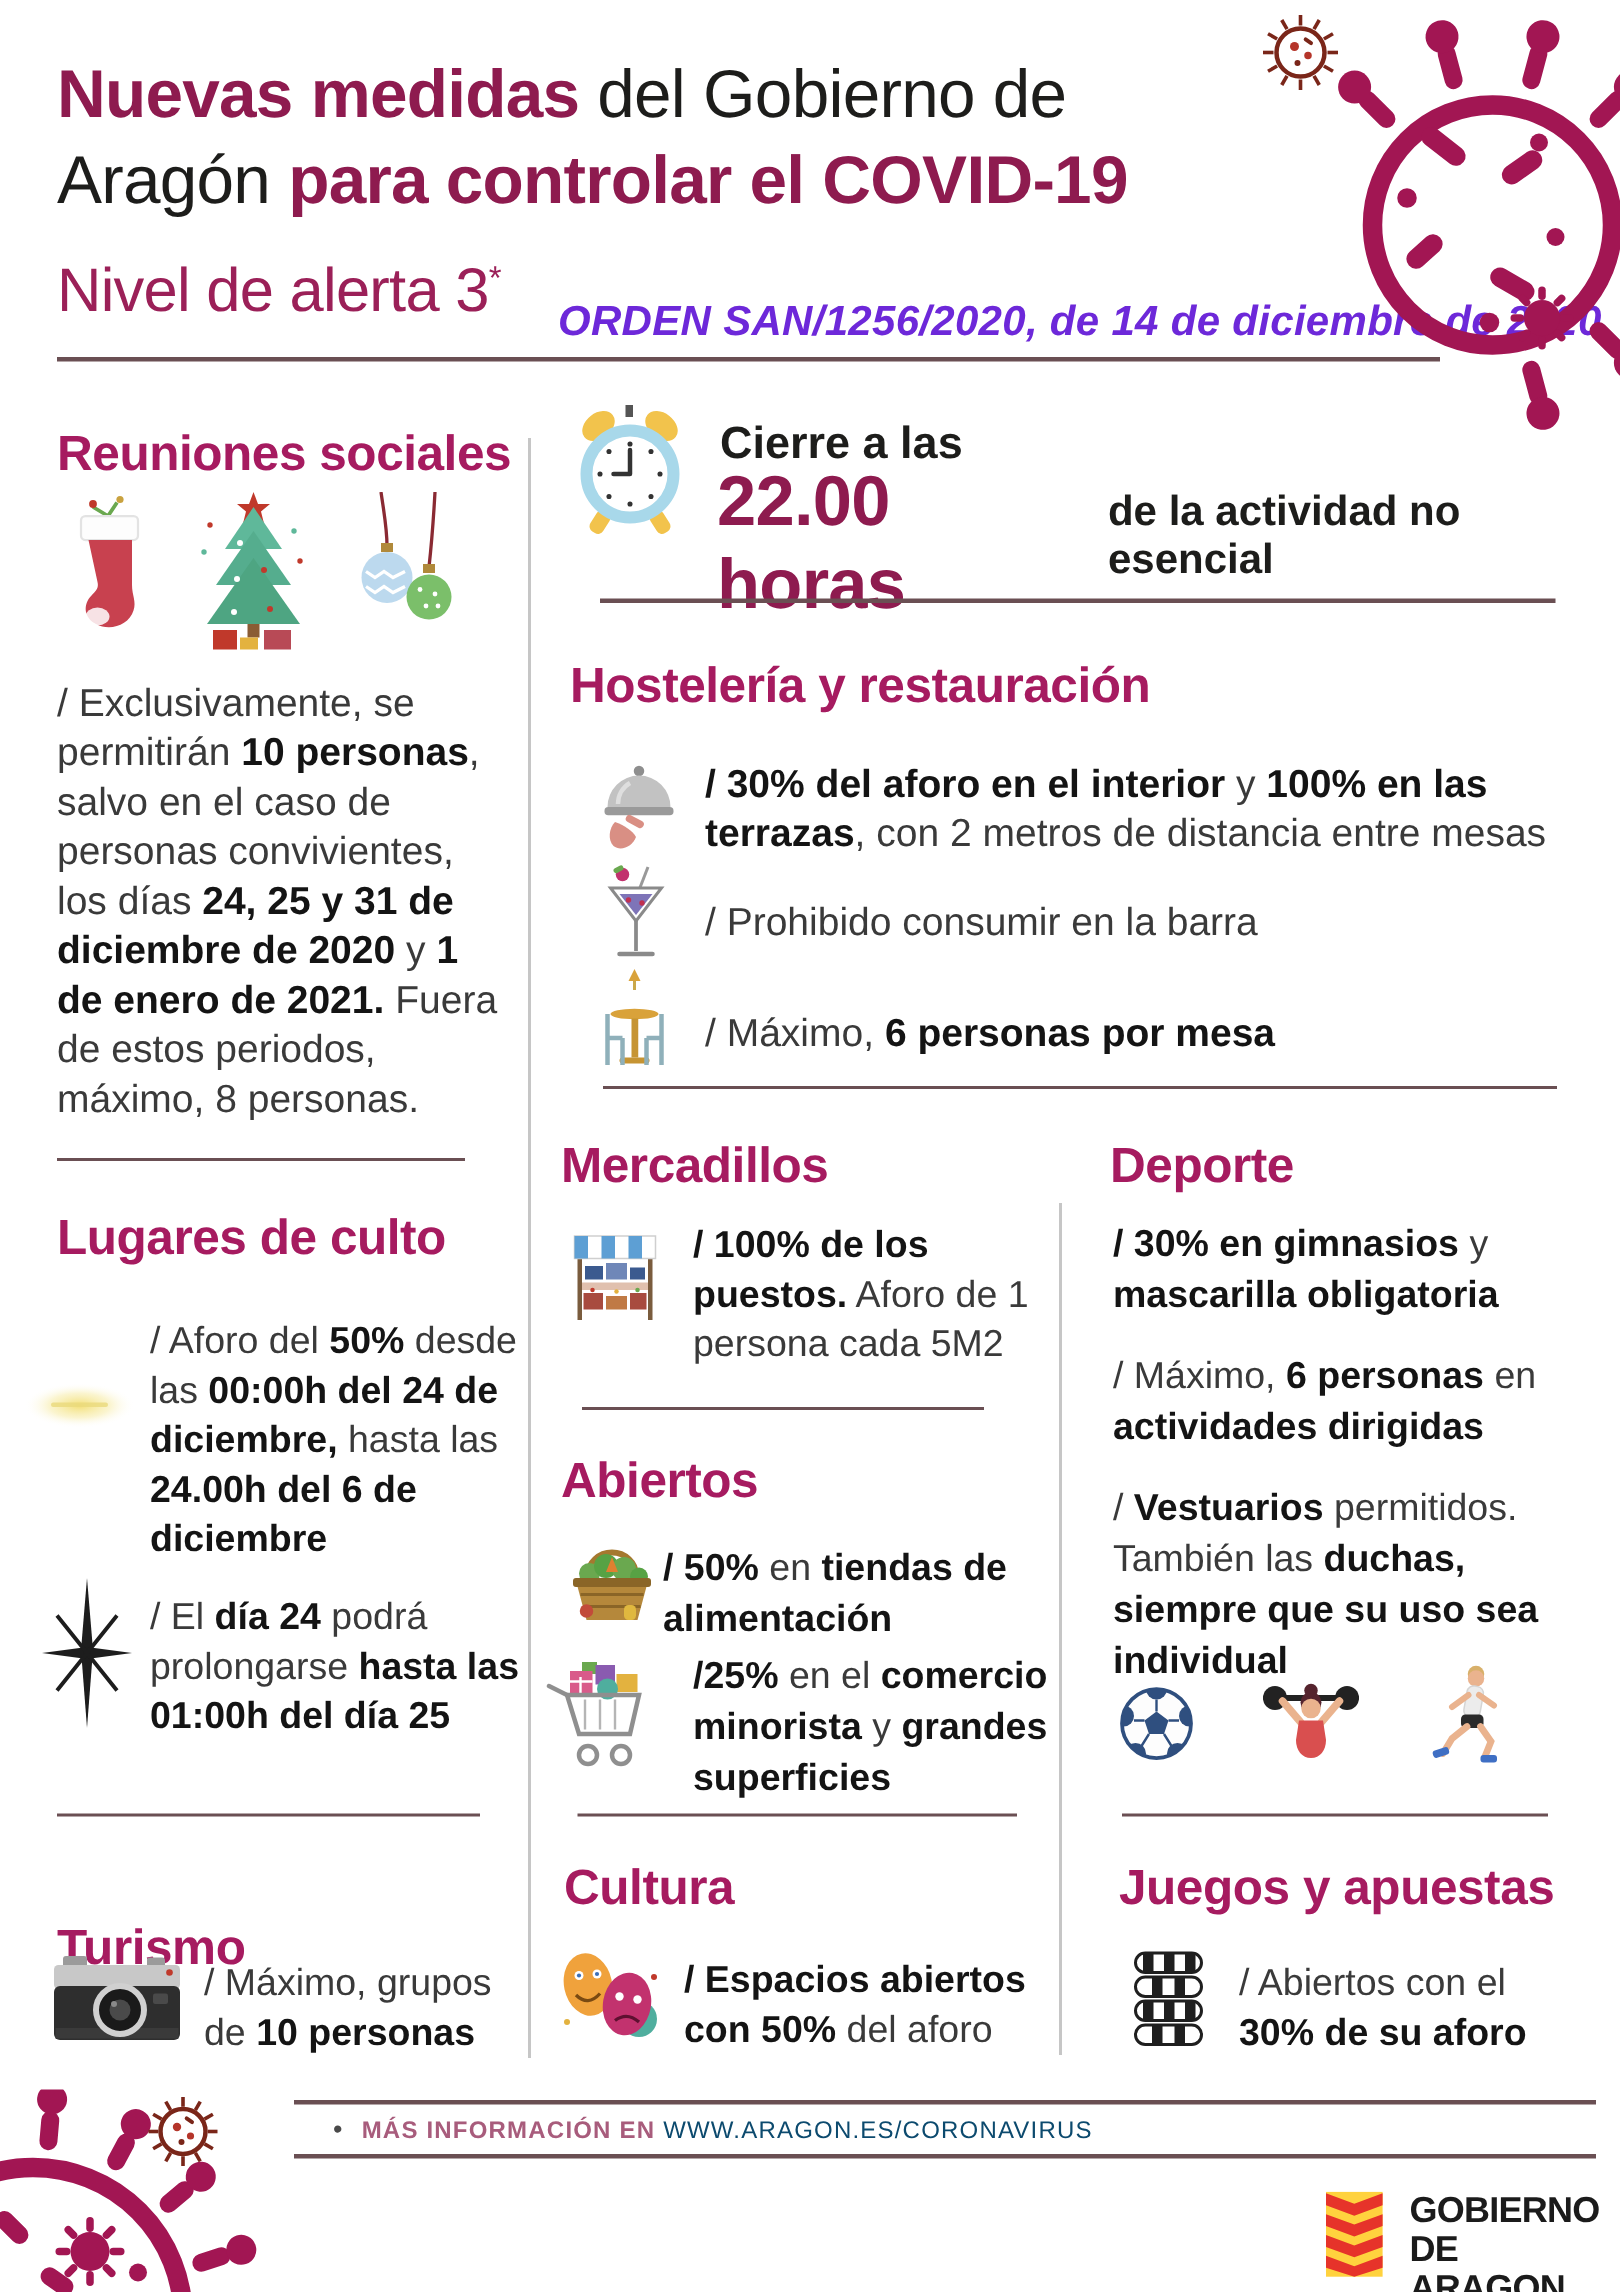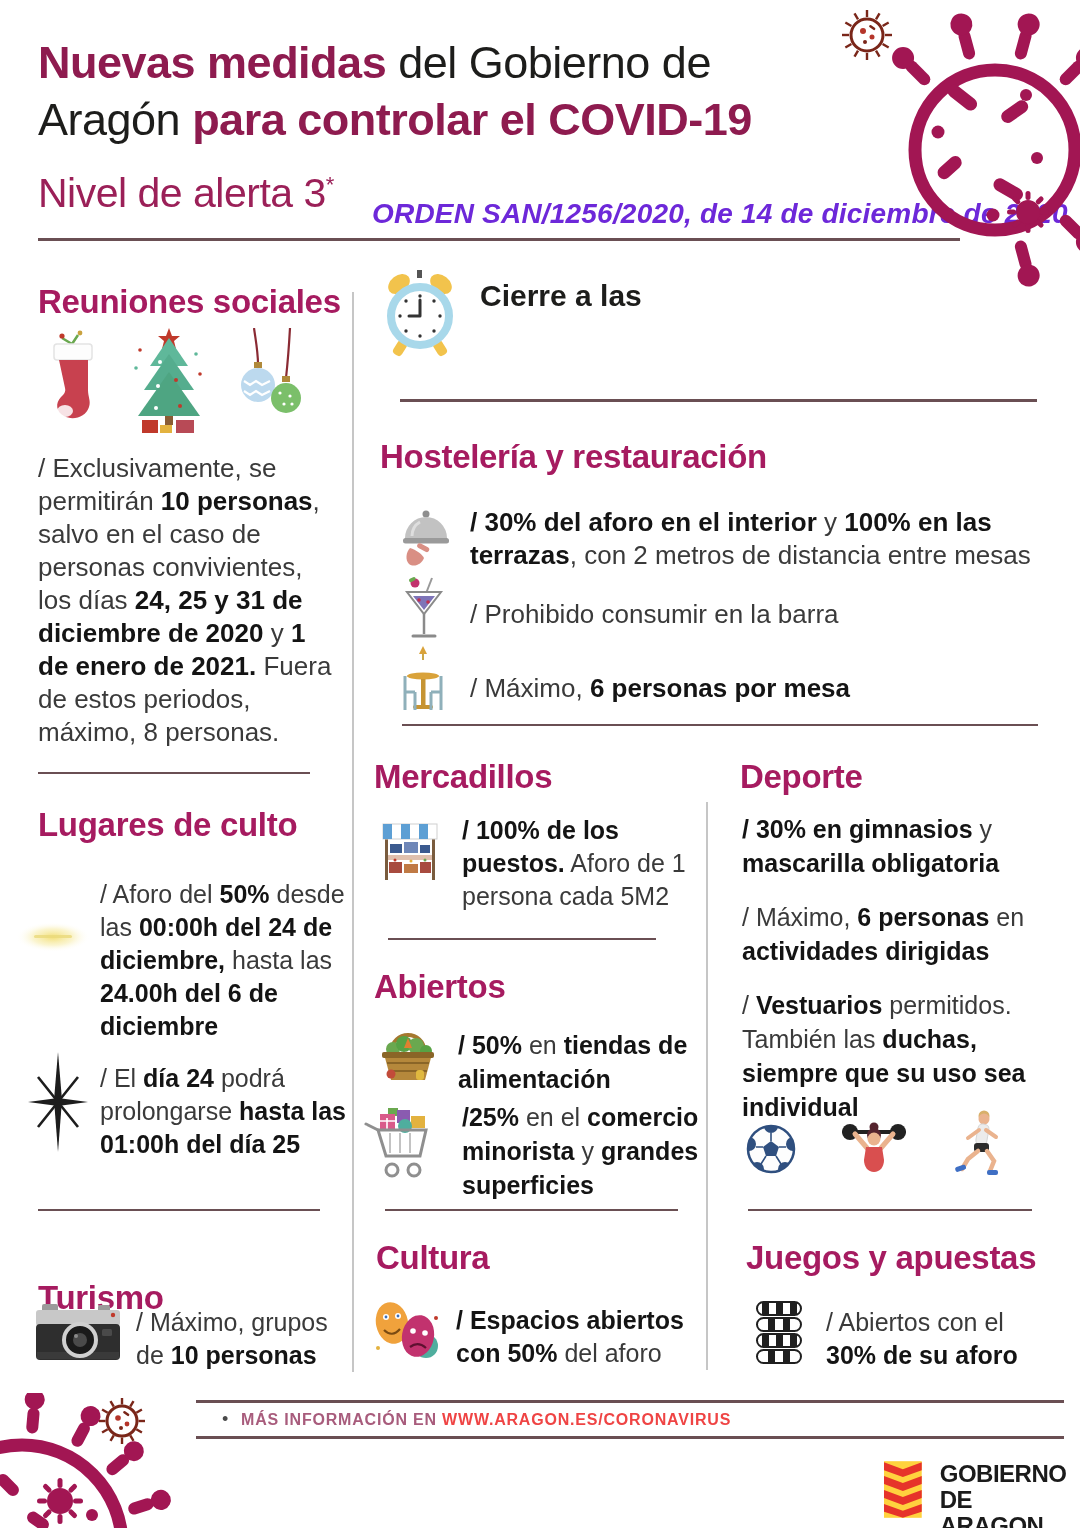--- a/index.html
+++ b/index.html
@@ -17,21 +17,21 @@
   .txt{font-size:25px;line-height:33px;font-weight:400;color:#3a3a3a}
   .txt .b{font-weight:800;color:#141414}
   .txt26{font-size:26px;line-height:33px}
   .curfew-intro{font-size:30px;font-weight:800;color:#1d1d1b}
   .curfew-row{display:flex;align-items:baseline}
   .curfew-time{font-size:47px;font-weight:800;color:#8E1B4F;letter-spacing:-0.5px}
   .curfew-rest{font-size:28px;font-weight:800;color:#1d1d1b;margin-left:16px}
   .f-info{font-size:16px;letter-spacing:0.8px}
   .f-bullet{color:#4a4a4a;margin-right:12px;font-size:18px}
   .f-pre{color:#A85C7C;font-weight:600}
-  .f-url{color:#ef4444;font-weight:700}
+  .f-url{color:#0c4a6e;font-weight:400}
   .logo{display:flex;align-items:flex-start}
   .logo-text{margin-left:18px;font-size:24px;line-height:26px;font-weight:800;color:#1b1b1b;letter-spacing:-0.5px}
   svg{display:block}
 </style>
 </head>
 <body>
 
 <div class="page">
 
   <div class="abs title" style="left:38px;top:34px;">
@@ -233,20 +233,24 @@
         <circle cx="57" cy="46" r="1.7"></circle>
         <circle cx="51" cy="61" r="1.7"></circle>
       <circle cx="37" cy="66" r="1.7"></circle>
         <circle cx="23" cy="61" r="1.7"></circle>
         <circle cx="17" cy="46" r="1.7"></circle>
         <circle cx="23" cy="31" r="1.7"></circle>
     </g>
     <path d="M37,46 L37,30 M37,46 L26,46" stroke="#333" stroke-width="3" stroke-linecap="round" fill="none"></path>
   </svg>
   <div class="abs curfew-intro" style="left:480px;top:279px;">Cierre a las</div>
+  <div class="abs curfew-row" style="left:478px;top:306px;">
+    <span class="curfew-time">22.00 horas</span>
+    <span class="curfew-rest">de la actividad no esencial</span>
+  </div>
   <div class="abs rule" style="left:400px;top:399px;width:637px;"></div>
 
   <div class="abs sec-title" style="left:380px;top:438px;">Hostelería y restauración</div>
 
   <svg class="abs" style="left:402px;top:502px;" width="48" height="68" viewBox="0 0 48 68">
     <circle cx="24" cy="12" r="3.5" fill="#8e8e8e"></circle>
     <path d="M3,36 A21,21 0 0 1 45,36 Z" fill="#c2c2c2"></path>
     <path d="M10,34 A15,16 0 0 1 18,20" stroke="#dedede" stroke-width="3" fill="none"></path>
     <rect x="1" y="36" width="46" height="5.5" rx="2.5" fill="#9a9a9a"></rect>
     <path d="M8,46 C14,48 20,52 22,56 C20,62 12,66 7,62 C3,58 4,50 8,46 Z" fill="#d98f84"></path>
@@ -318,21 +322,21 @@
       <circle cx="26" cy="18" r="8" fill="#57a244"></circle>
       <circle cx="38" cy="20" r="8" fill="#6aa84f"></circle>
       <circle cx="48" cy="25" r="6" fill="#57a244"></circle>
     <polygon points="30,12 34,22 26,22" fill="#e08030"></polygon>
     <path d="M6,28 H54 L47,54 H13 Z" fill="#b5883b"></path>
     <path d="M9,37 H51 M11,45 H49" stroke="#8a6527" stroke-width="2"></path>
     <rect x="4" y="26" width="52" height="6" rx="2" fill="#8a6527"></rect>
     <circle cx="13" cy="48" r="4.5" fill="#c24b3a"></circle>
       <rect x="38" y="44" width="8" height="10" rx="3" fill="#e0b83f"></rect>
   </svg>
-  <div class="abs txt" style="left:458px;top:1028px;width:248px;line-height:34px;">
+  <div class="abs txt" style="left:442px;top:1028px;width:248px;line-height:34px;">
     <span class="b">/ 50%</span><span> en </span><span class="b">tiendas de alimentación</span>
   </div>
 
   <svg class="abs" style="left:364px;top:1108px;" width="74" height="76" viewBox="0 0 74 76">
     <rect x="24" y="0" width="10" height="8" fill="#6aa84f"></rect>
     <rect x="16" y="6" width="15" height="15" fill="#d95b8a"></rect>
       <rect x="33" y="2" width="13" height="13" fill="#8a5bb0"></rect>
       <rect x="47" y="8" width="14" height="12" fill="#e3b23f"></rect>
     <circle cx="41" cy="18" r="7" fill="#4fae9e"></circle>
     <path d="M23,10 V21 M16,13 H31" stroke="#fff" stroke-width="1.6"></path>

